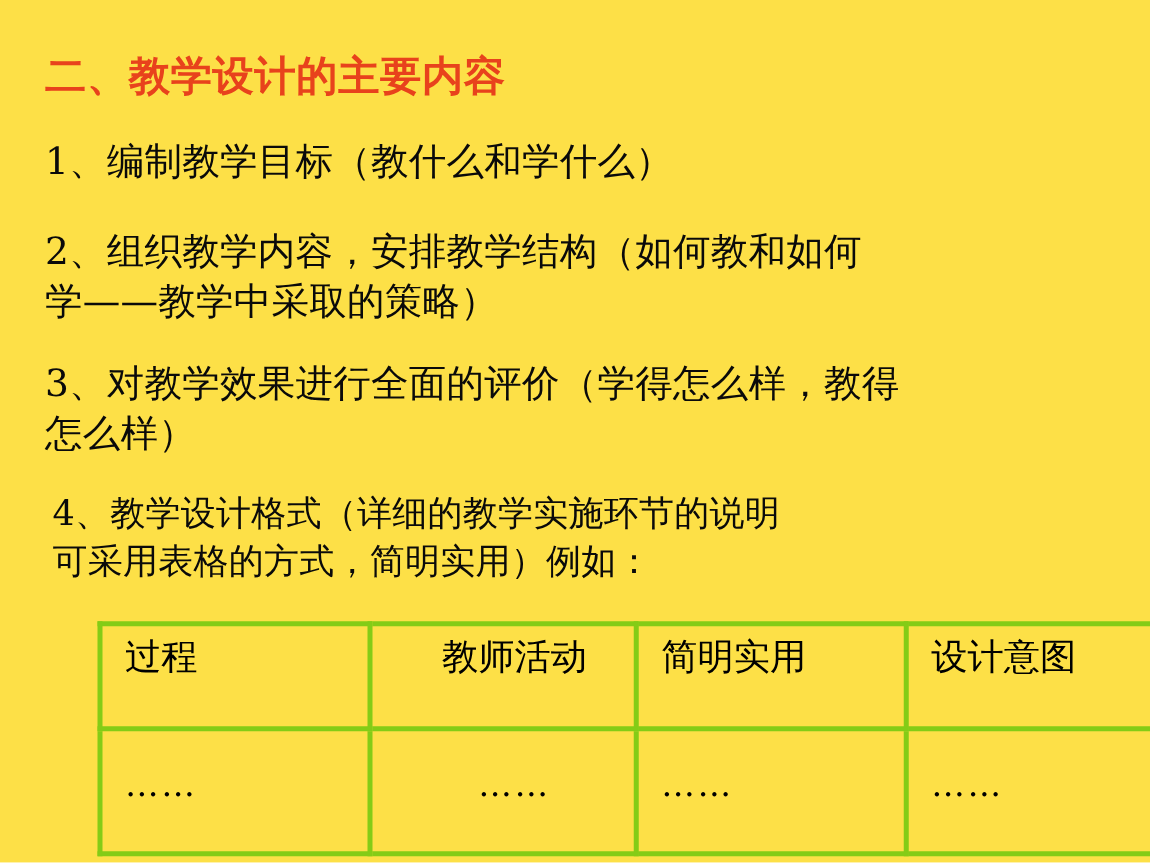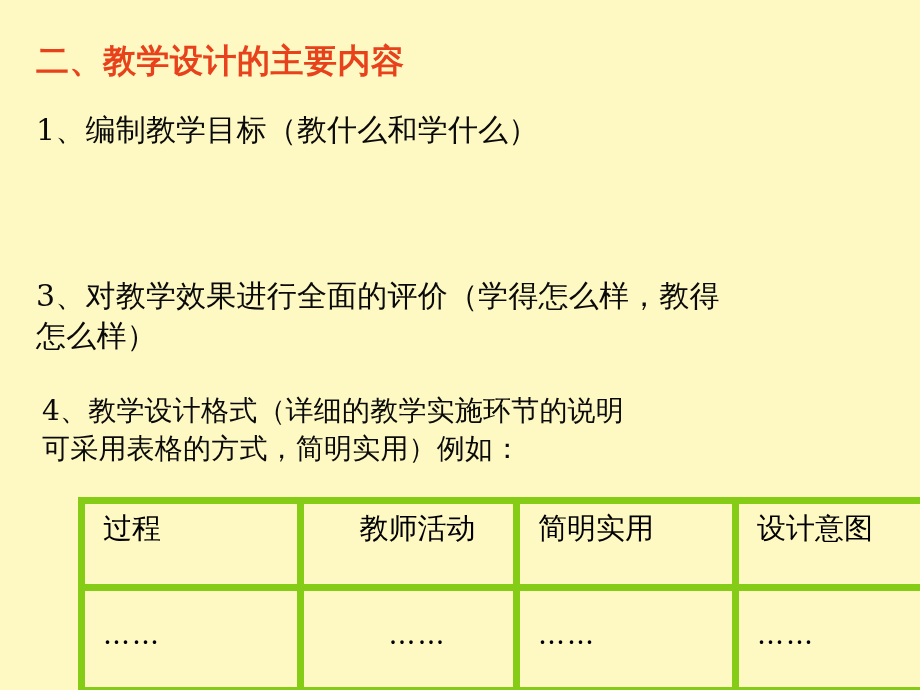--- a/index.html
+++ b/index.html
@@ -12,21 +12,21 @@
     height: 690px;
     overflow: hidden;
     font-family: "DejaVu Serif", "Liberation Serif", serif;
     color: #000000;
   }
 
   #slide {
     position: relative;
     width: 920px;
     height: 690px;
-    background: #fef9c3;
+    background: #fde047;
   }
 
   
   .slide-title {
     position: absolute;
     left: 36px;
     top: 40px;
     font-size: 33px;
     line-height: 42px;
     font-weight: 700;
@@ -45,34 +45,34 @@
     color: #0a0a0a;
     letter-spacing: 0.2px;
   }
   .body-block .line {
     display: block;
     white-space: nowrap;
   }
 
   #item-1 { top: 110px; width: 860px; }
   #item-2 { top: 182px; width: 880px; }
-  #item-3 { top: 276px; width: 880px; }
+  #item-3 { top: 288px; width: 880px; }
   #item-4 { top: 392px; left: 42px; width: 880px; font-size: 28px; line-height: 38px; }
 
   
   .design-table {
     position: absolute;
     left: 78px;
     top: 497px;
     width: 770px;
     border-collapse: collapse;
     table-layout: fixed;
   }
   .design-table td {
-    border: 7px solid #84cc16;
+    border: 4px solid #84cc16;
     vertical-align: top;
     padding: 6px 0 0 18px;
     font-family: "DejaVu Serif", "Liberation Serif", serif;
     font-weight: 400;
     font-size: 29px;
     line-height: 36px;
     color: #000000;
     white-space: nowrap;
   }
   .design-table tr.header-row td { height: 74px; }
@@ -92,20 +92,24 @@
 <body>
 
 <div id="slide">
 
   <div class="slide-title">二、教学设计的主要内容</div>
 
   <div class="body-block" id="item-1">
     <span class="line">1、编制教学目标（教什么和学什么）</span>
   </div>
 
+  <div class="body-block" id="item-2">
+    <span class="line">2、组织教学内容，安排教学结构（如何教和如何</span>
+    <span class="line">学——教学中采取的策略）</span>
+  </div>
 
   <div class="body-block" id="item-3">
     <span class="line">3、对教学效果进行全面的评价（学得怎么样，教得</span>
     <span class="line">怎么样）</span>
   </div>
 
   <div class="body-block" id="item-4">
     <span class="line">4、教学设计格式（详细的教学实施环节的说明</span>
     <span class="line">可采用表格的方式，简明实用）例如：</span>
   </div>

